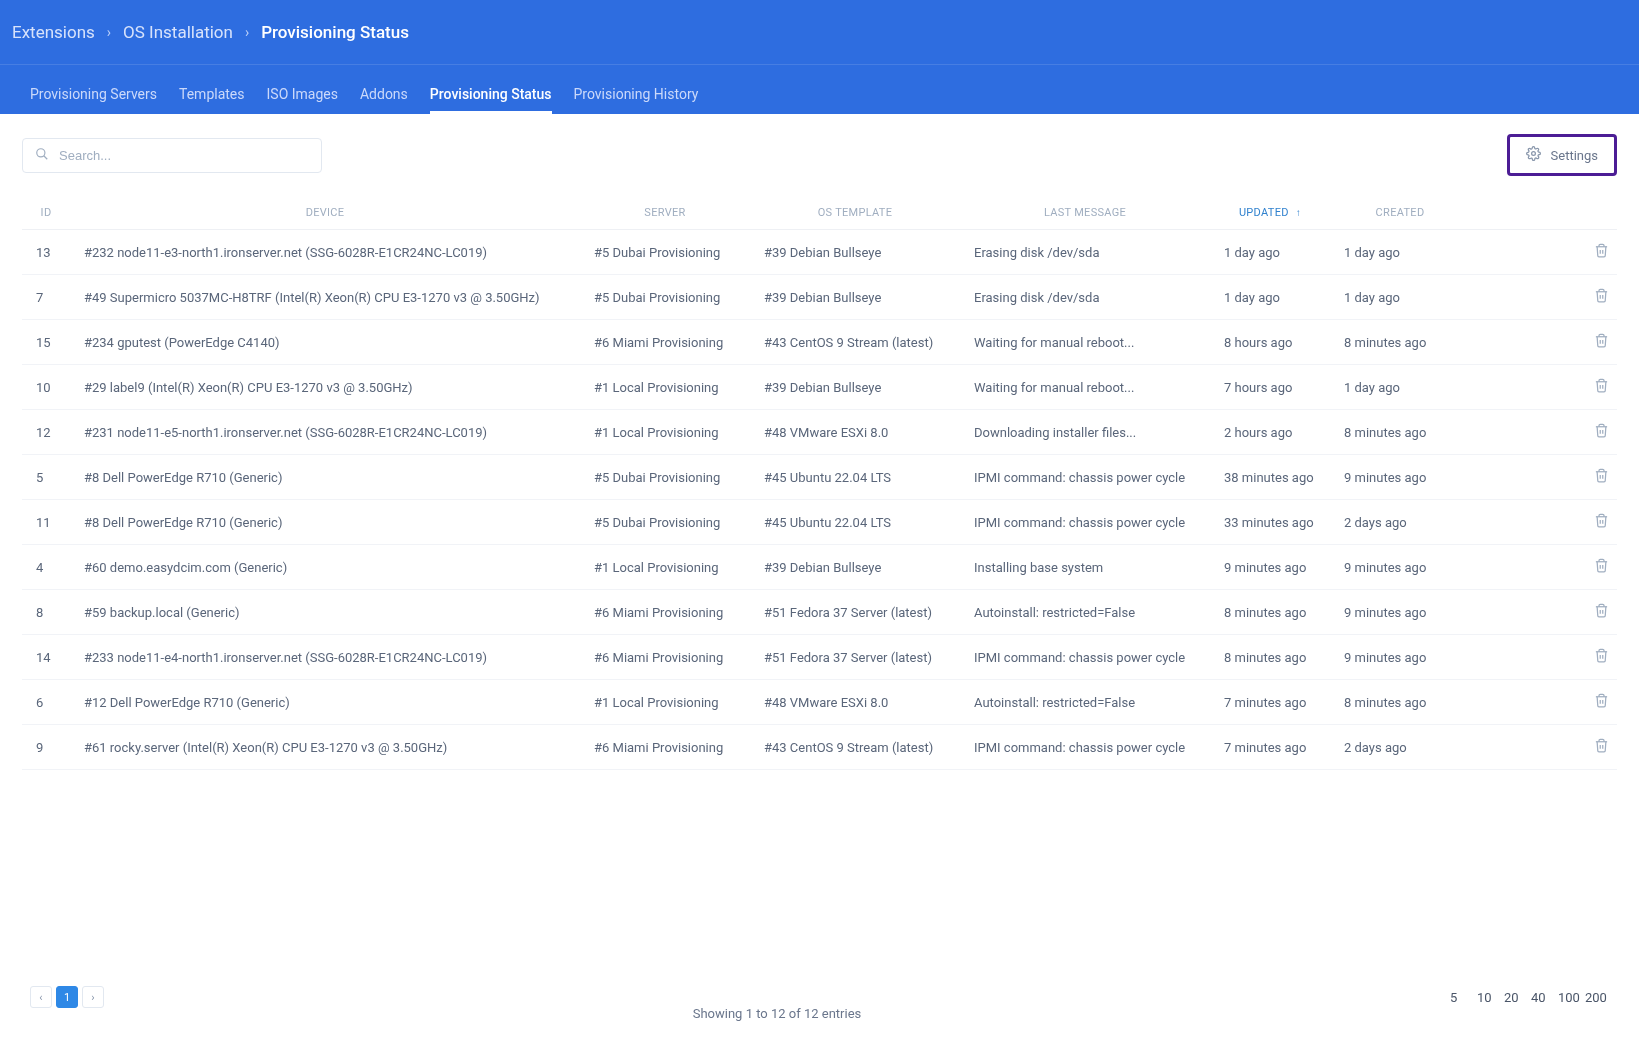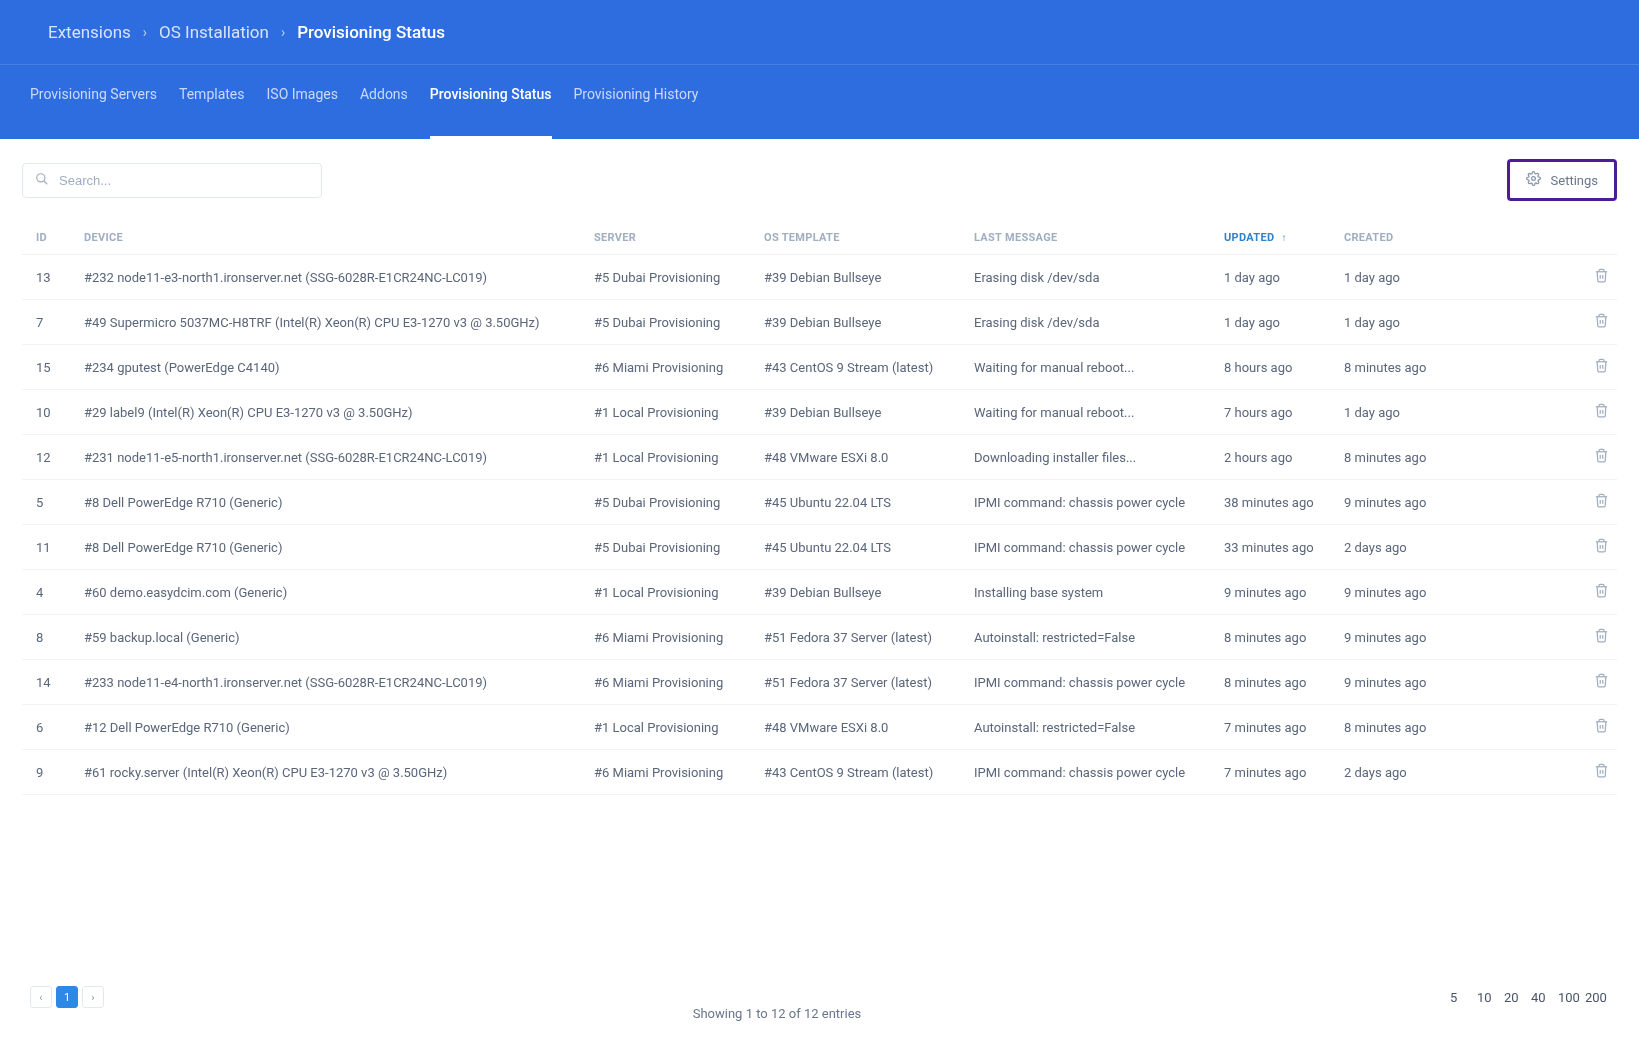--- a/index.html
+++ b/index.html
@@ -10,36 +10,36 @@
     background: #fff;
   }
   .header {
     background: linear-gradient(135deg, #3671e8 0%, #2b6cda 100%);
     background: #2e6de0;
     padding: 0;
   }
   .breadcrumb {
     display: flex;
     align-items: center;
-    padding: 22px 48px;
+    padding: 22px 12px;
     color: #cdd9f9;
     font-size: 17px;
     font-weight: 400;
     border-bottom: 1px solid rgba(255,255,255,0.12);
   }
   .breadcrumb .crumb { color: #d7e2fb; font-weight: 400; }
   .breadcrumb .current { color: #fff; font-weight: 500; }
   .breadcrumb .chev { margin: 0 12px; color: #bcd0f8; font-size: 14px; }
   .tabs {
     display: flex;
     padding: 0 30px;
     gap: 22px;
   }
   .tab {
-    padding: 21px 0 34px;
+    padding: 21px 0 9px;
     font-size: 14px;
     color: #cbd9fa;
     cursor: pointer;
     border-bottom: 3px solid transparent;
     font-weight: 400;
   }
   .tab.active {
     color: #fff;
     border-bottom-color: #fff;
     font-weight: 500;
@@ -83,23 +83,23 @@
     cursor: pointer;
     background: #fff;
     color: #6a768c;
     font-size: 13px;
   }
   table {
     width: 100%;
     border-collapse: collapse;
   }
   thead th {
-    text-align: left;
+    text-align: center;
     font-size: 11px;
-    font-weight: 700;
+    font-weight: 400;
     color: #a0aec0;
     text-transform: uppercase;
     letter-spacing: 0.3px;
     padding: 10px 14px;
     border-bottom: 1px solid #eef0f4;
   }
   thead th.sorted { color: #3182ce; }
   thead th .arrow { color: #3182ce; margin-left: 4px; font-size: 10px; }
   tbody td {
     padding: 13px 14px;

